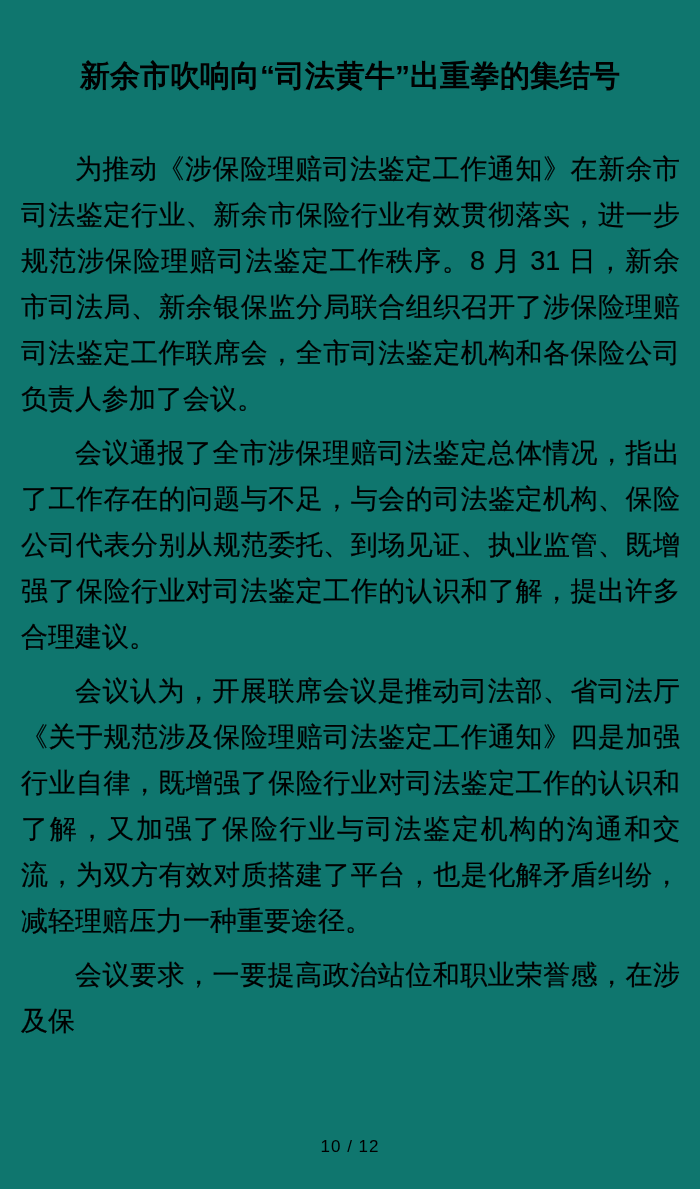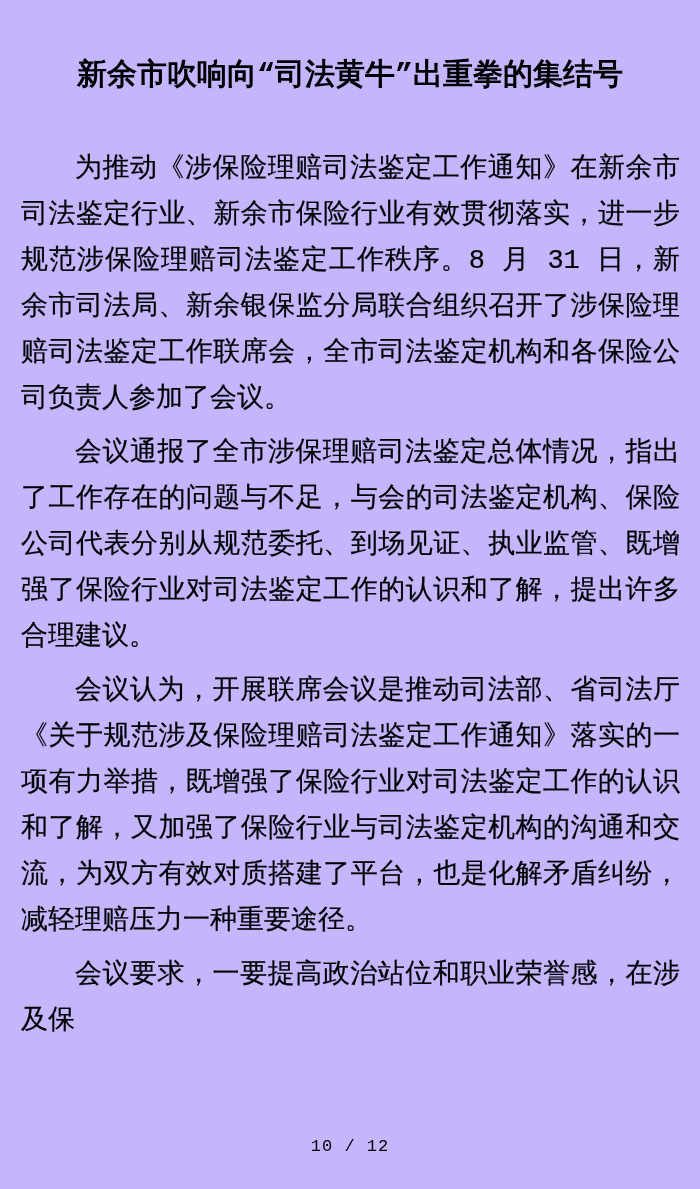--- a/index.html
+++ b/index.html
@@ -4,23 +4,23 @@
 <style>
   html, body {
     margin: 0;
     padding: 0;
     background: #ffffff;
   }
   .page {
     position: relative;
     width: 700px;
     height: 1189px;
-    background: #c4b5fd;
+    background: #0f766e;
     overflow: hidden;
-    font-family: Liberation Mono, monospace;
+    font-family: Liberation Sans, sans-serif;
     color: #000000;
   }
   .doc-title {
     margin: 0;
     padding-top: 54px;
     text-align: center;
     font-size: 30px;
     line-height: 44px;
     font-weight: bold;
     letter-spacing: 0px;
@@ -54,18 +54,18 @@
 </style>
 </head>
 <body>
 
 <div class="page">
   <h1 class="doc-title">新余市吹响向“司法黄牛”出重拳的集结号</h1>
 
   <div class="doc-body" id="doc-body">
       <p class="para">为推动《涉保险理赔司法鉴定工作通知》在新余市司法鉴定行业、新余市保险行业有效贯彻落实，进一步规范涉保险理赔司法鉴定工作秩序。8 月 31 日，新余市司法局、新余银保监分局联合组织召开了涉保险理赔司法鉴定工作联席会，全市司法鉴定机构和各保险公司负责人参加了会议。</p>
       <p class="para">会议通报了全市涉保理赔司法鉴定总体情况，指出了工作存在的问题与不足，与会的司法鉴定机构、保险公司代表分别从规范委托、到场见证、执业监管、既增强了保险行业对司法鉴定工作的认识和了解，提出许多合理建议。</p>
-      <p class="para">会议认为，开展联席会议是推动司法部、省司法厅《关于规范涉及保险理赔司法鉴定工作通知》落实的一项有力举措，既增强了保险行业对司法鉴定工作的认识和了解，又加强了保险行业与司法鉴定机构的沟通和交流，为双方有效对质搭建了平台，也是化解矛盾纠纷，减轻理赔压力一种重要途径。</p>
+      <p class="para">会议认为，开展联席会议是推动司法部、省司法厅《关于规范涉及保险理赔司法鉴定工作通知》四是加强行业自律，既增强了保险行业对司法鉴定工作的认识和了解，又加强了保险行业与司法鉴定机构的沟通和交流，为双方有效对质搭建了平台，也是化解矛盾纠纷，减轻理赔压力一种重要途径。</p>
       <p class="para">会议要求，一要提高政治站位和职业荣誉感，在涉及保</p>
     </div>
 
   <div class="page-footer">10 / 12</div>
 </div>
 
 </body></html>

